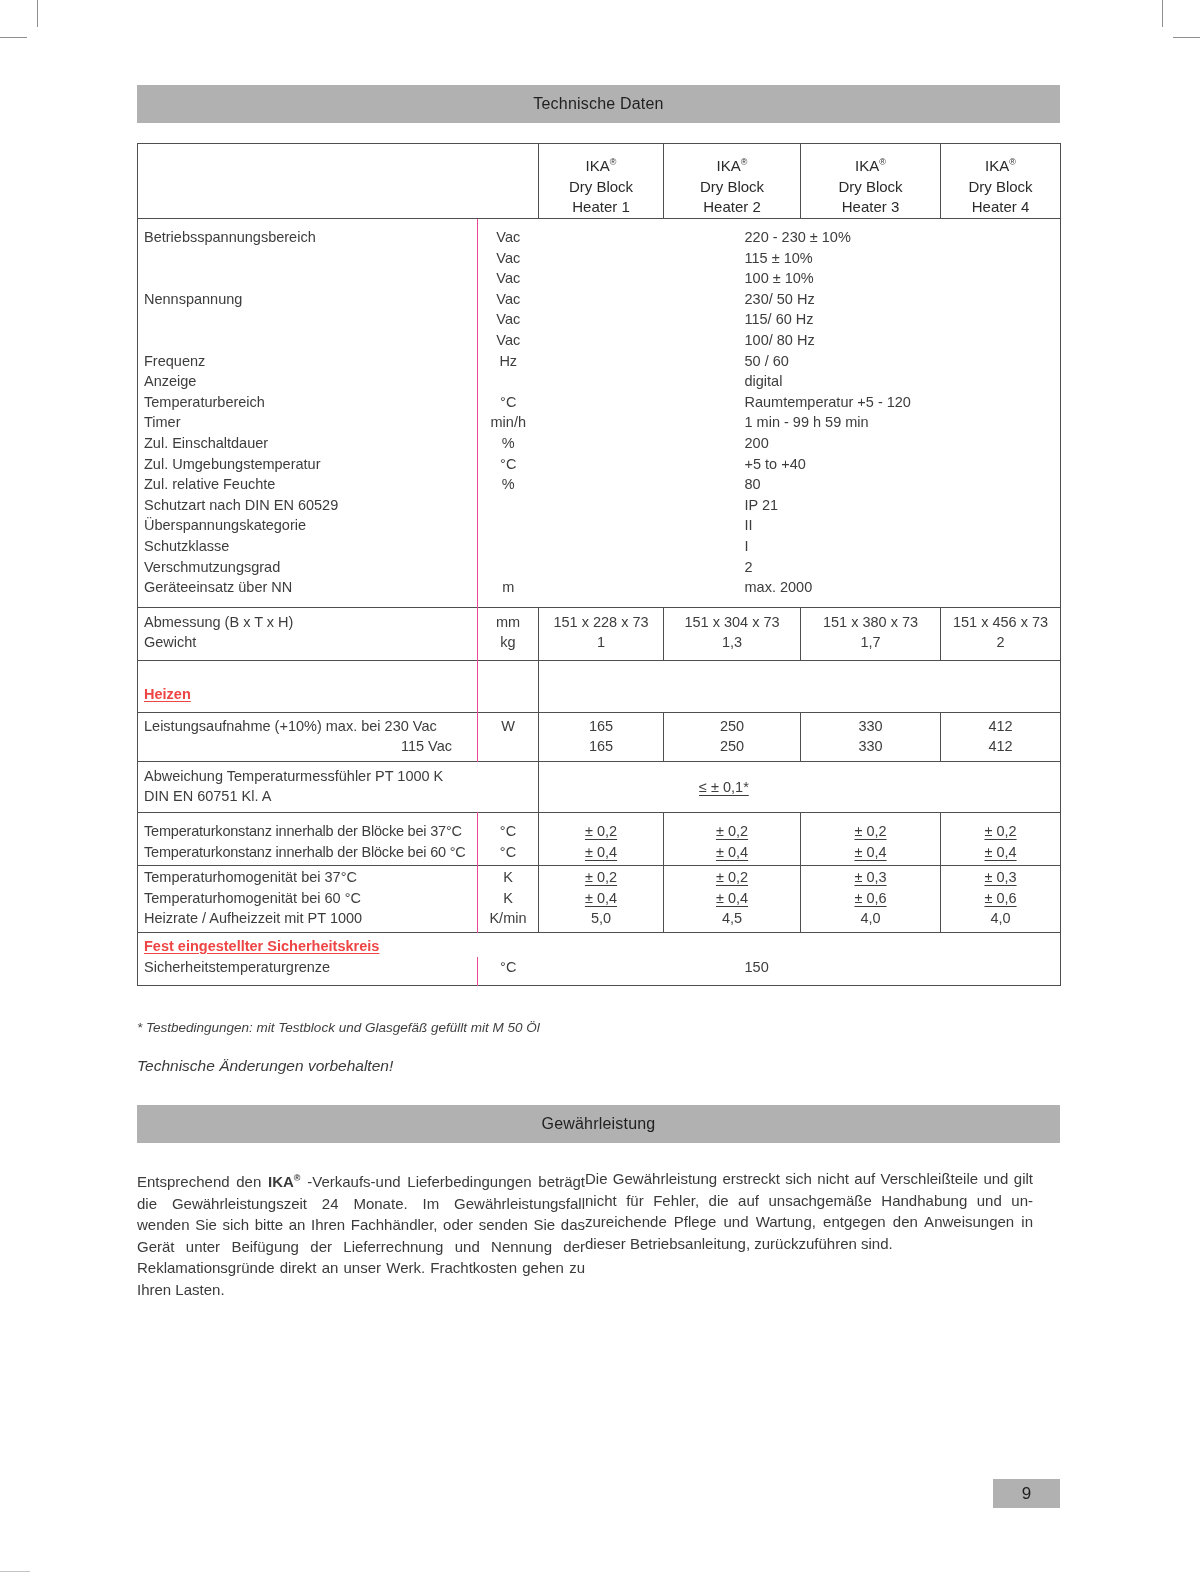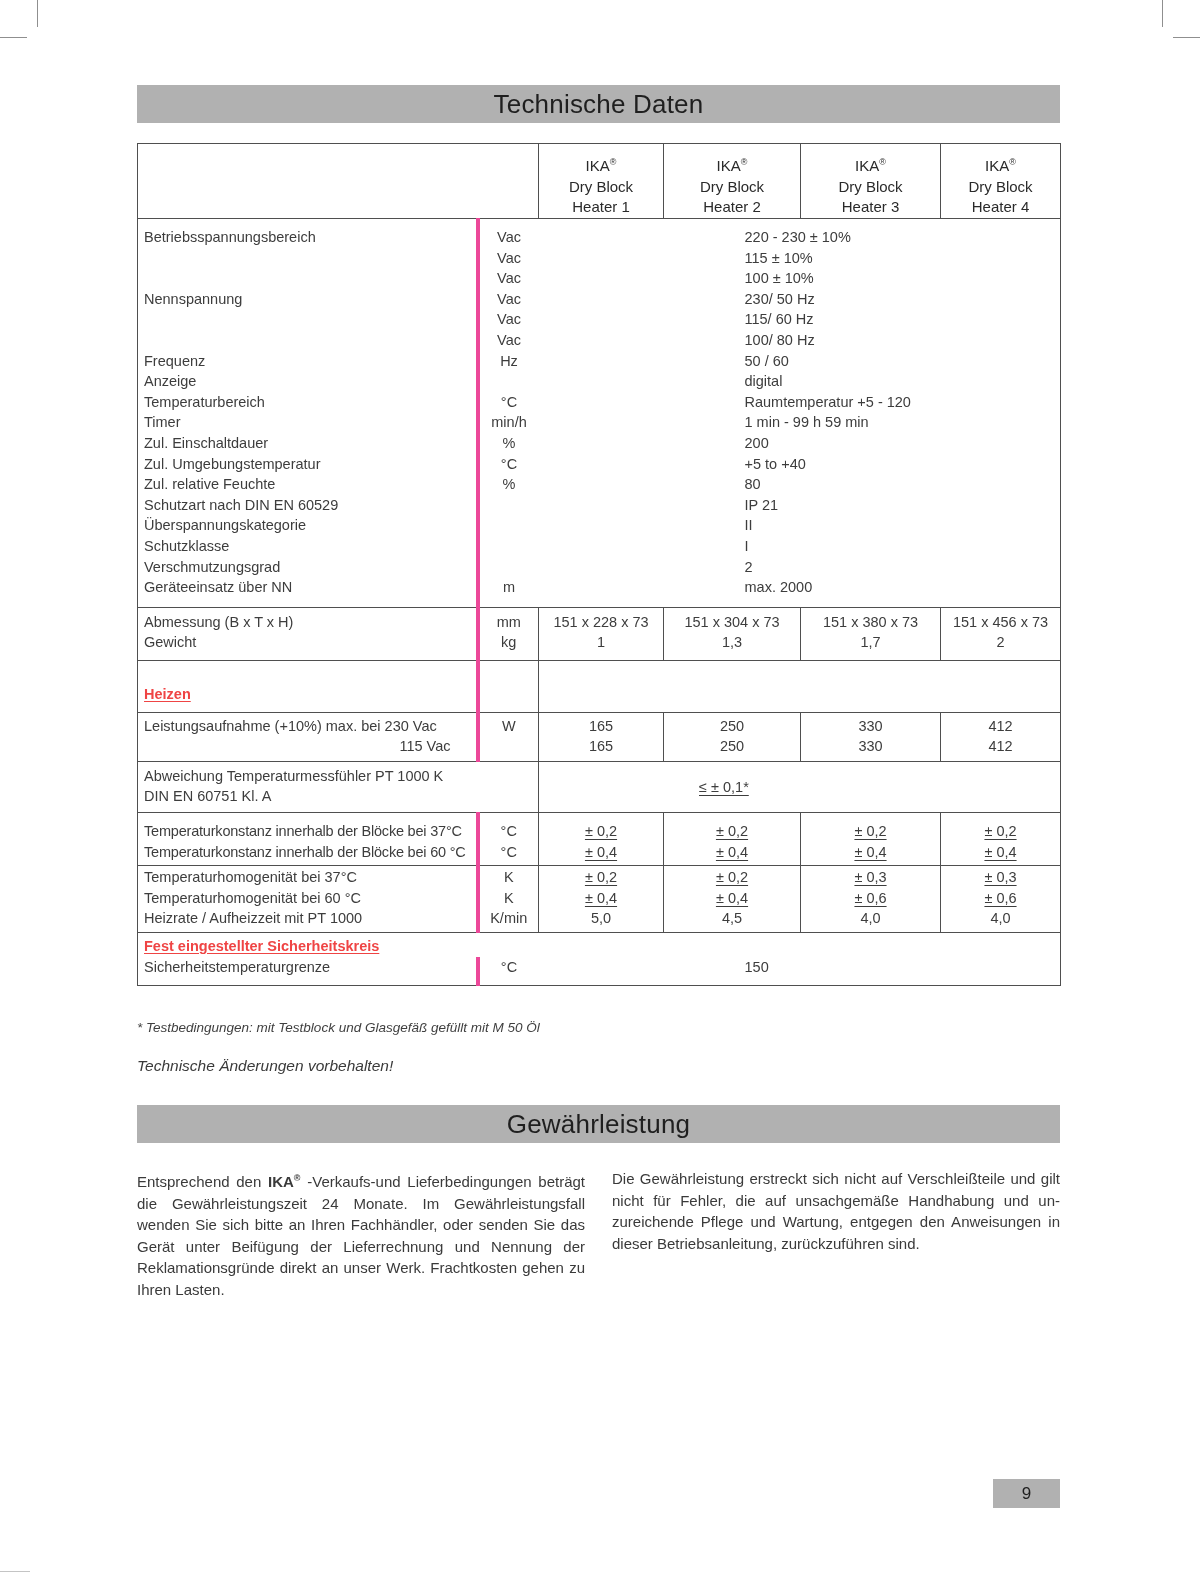--- a/index.html
+++ b/index.html
@@ -8,41 +8,41 @@
     width:1200px; height:1575px; position:relative;
     font-family:"Liberation Sans", sans-serif; color:#3a3a3a;
     overflow:hidden;
   }
   .mark { position:absolute; background:#8f8f8f; }
   .content { position:absolute; left:137px; top:85px; width:923px; }
 
   .bar {
     background:#b1b1b1; height:38px;
     display:flex; align-items:center; justify-content:center;
-    font-size:26px; color:#1f1f1f; letter-spacing:0.2px;
+    font-size:16px; color:#1f1f1f; letter-spacing:0.2px;
   }
 
   table.spec-table {
     width:923px; margin-top:20px;
     border-collapse:collapse; table-layout:fixed;
     font-size:14.5px; color:#3d3d3d;
     border:1px solid #4f4f4f;
   }
   .spec-table td, .spec-table th { vertical-align:top; line-height:20.6px; font-weight:normal; }
 
   
   thead td.corner { border-right:1px solid #4f4f4f; border-bottom:1px solid #4f4f4f; }
   thead th {
     border-left:1px solid #4f4f4f; border-bottom:1px solid #4f4f4f;
     height:75px; padding-top:8px; text-align:center;
     font-weight:bold; font-size:15px; line-height:19.5px; color:#2a2a2a;
   }
   thead sup { font-size:9px; vertical-align:super; }
 
-  .lbl { border-right:4px solid #ec4899; padding-left:6px; text-align:left; }
+  .lbl { border-right:1px solid #ec4899; padding-left:6px; text-align:left; }
   .lbl.ra { text-align:right; padding-right:25px; }
   .unit { text-align:center; }
   .val  { text-align:center; }
   .vspan { text-align:left; padding-left:206px; }
 
   
   tbody.rule tr:first-child td { border-top:1px solid #4f4f4f; }
 
   
   tbody.sec-spec tr:first-child td { padding-top:8px; }
@@ -75,21 +75,21 @@
   .u { text-decoration:underline; text-underline-offset:3px; }
   .tight { letter-spacing:-0.2px; white-space:nowrap; }
 
   tbody.sec-safety td.headingcell { padding:3px 0 0 6px; text-align:left; }
   tbody.sec-safety tr:last-child td { padding-bottom:8px; }
 
   .footnote { margin-top:34px; font-style:italic; font-size:13.5px; color:#3f3f3f; }
   .changes  { margin-top:22px; font-style:italic; font-size:15.5px; color:#3a3a3a; }
   .bar2 { margin-top:30px; }
 
-  .warranty { display:flex; gap:27px; margin-top:25px; }
+  .warranty { display:flex; margin-top:25px; }
   .wcol {
     width:448px; text-align:justify; font-size:15px; line-height:21.5px; color:#3a3a3a;
   }
   .wcol b sup { font-size:9px; vertical-align:super; }
 
   .page-number {
     position:absolute; left:993px; top:1479px; width:67px; height:29px;
     background:#b1b1b1; color:#1f1f1f; font-size:17px;
     display:flex; align-items:center; justify-content:center;
   }

